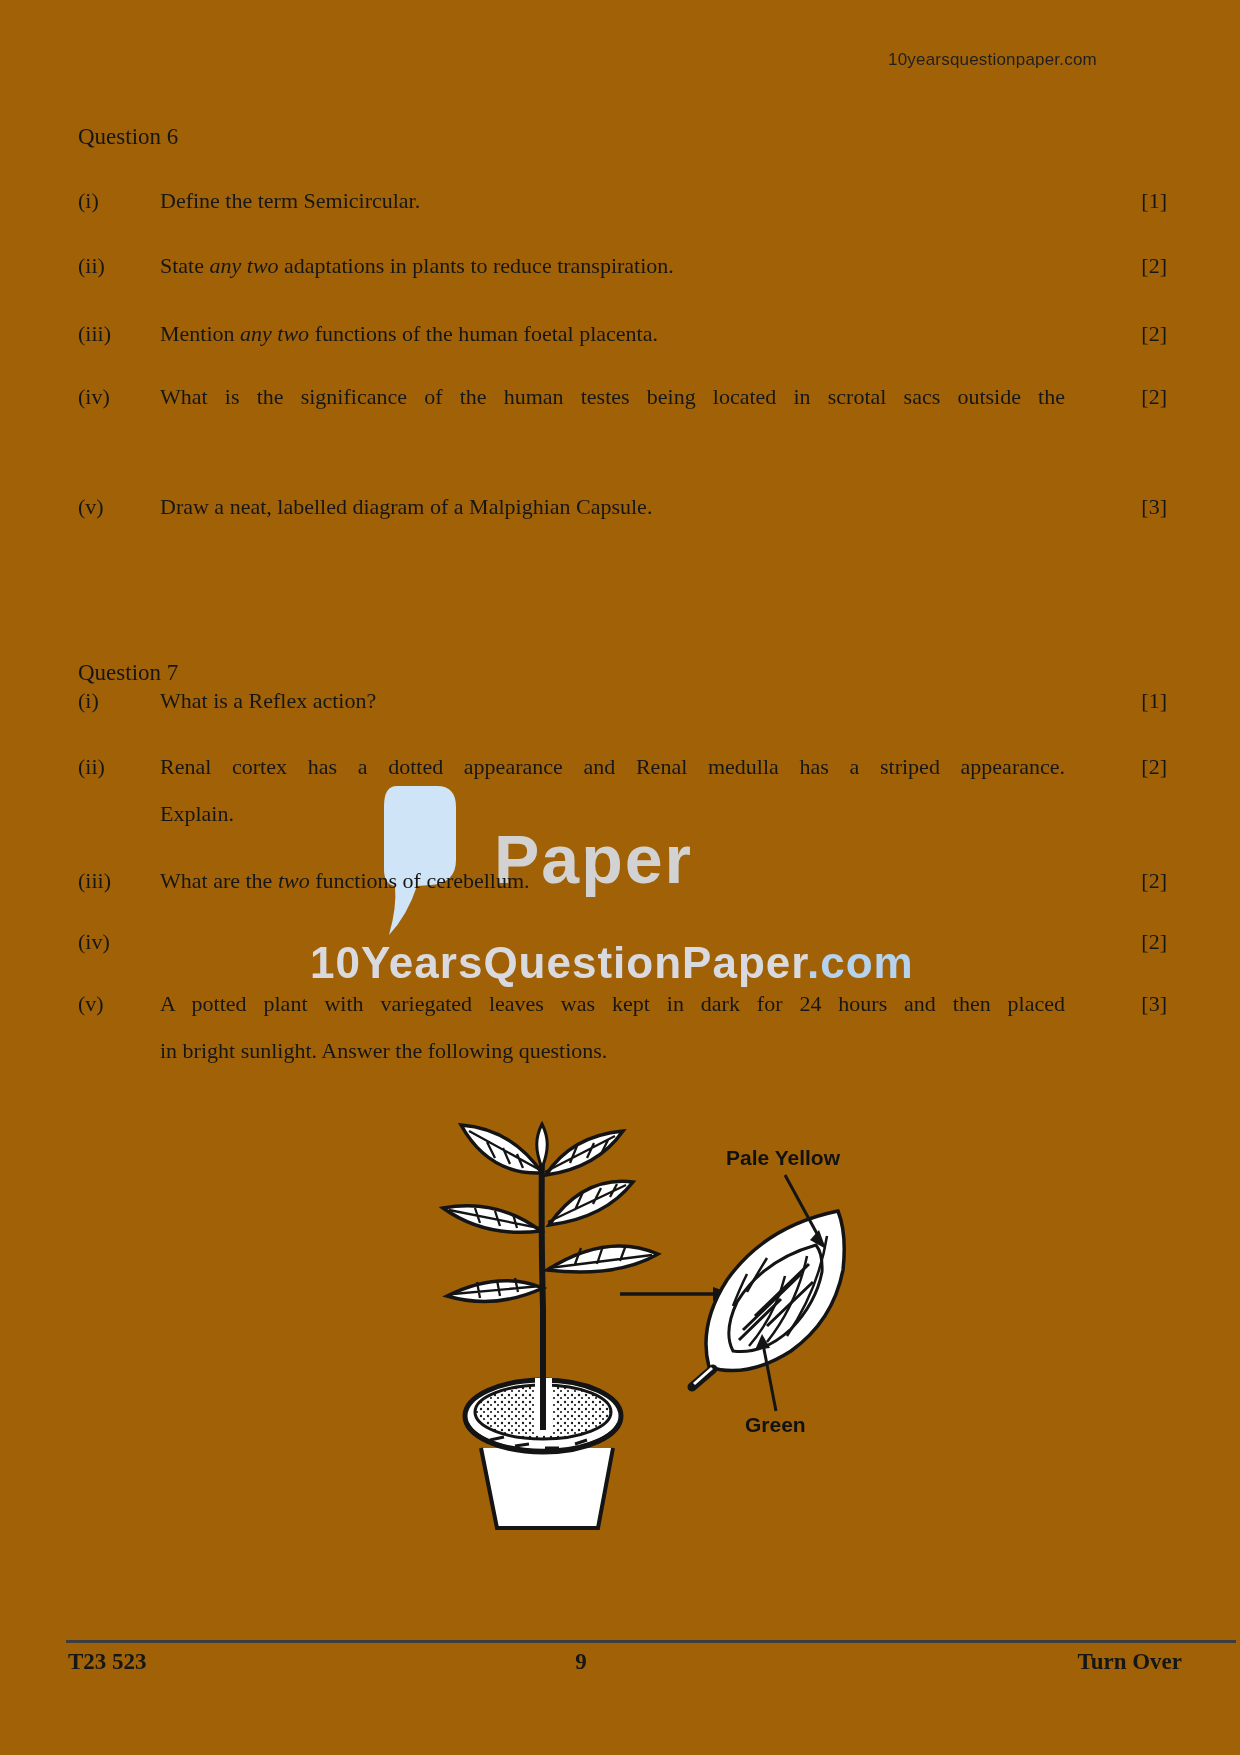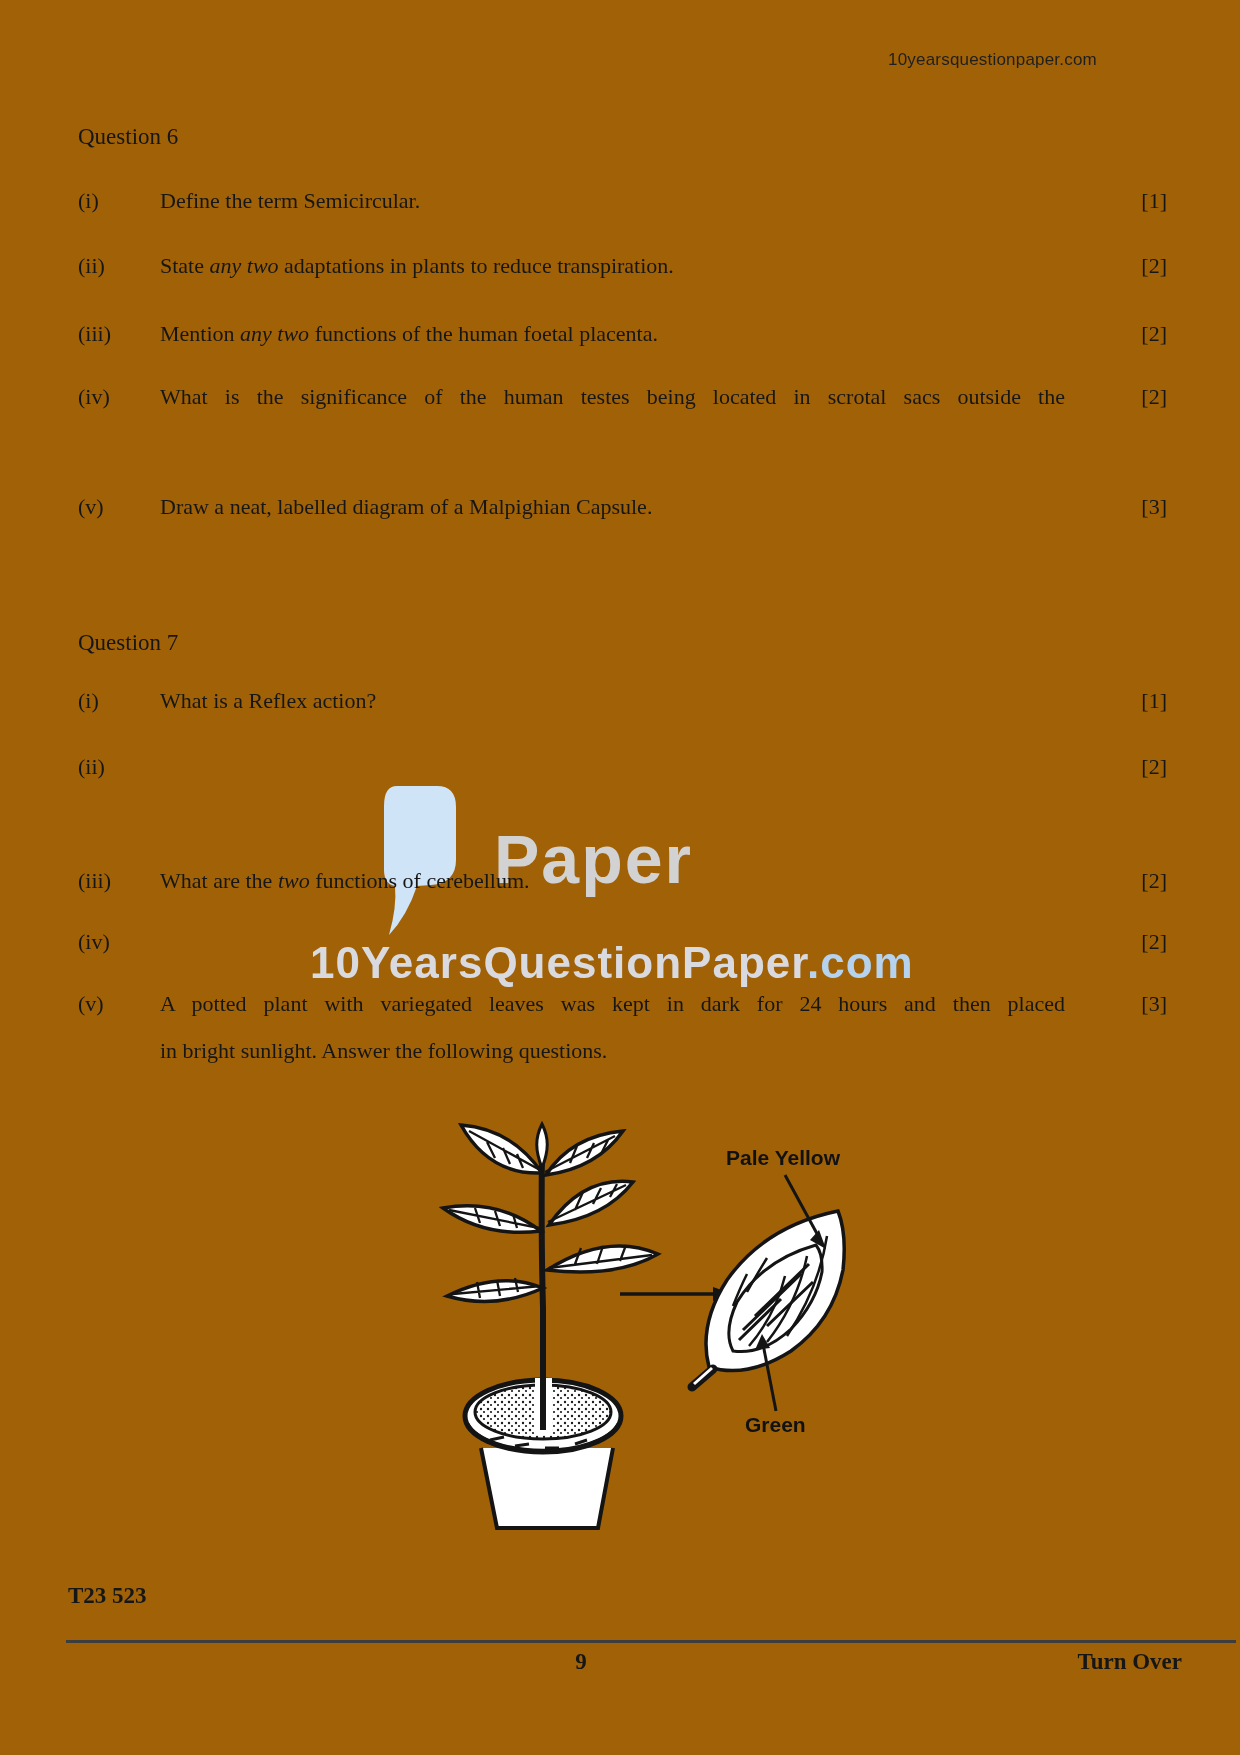--- a/index.html
+++ b/index.html
@@ -21,21 +21,21 @@
   .qtext{flex:0 0 905px;width:905px;}
   .line{display:block;line-height:26px;margin-bottom:21px;}
   .line:empty{display:none;margin:0;}
   .just{text-align:justify;text-align-last:justify;}
   .qmarks{margin-left:auto;line-height:26px;}
   
   .diagram{position:absolute;left:395px;top:1078px;}
   .dlabel{font-family:"Liberation Sans",sans-serif;font-weight:bold;font-size:21px;fill:#111;}
   
   .footer-line{position:absolute;left:66px;top:1640px;width:1170px;height:3px;background:#3d3d3d;}
-  .footer-left{position:absolute;left:68px;top:1583px;font-size:23px;font-weight:bold;}
+  .footer-left{position:absolute;left:68px;top:1649px;font-size:23px;font-weight:bold;}
   .footer-page{position:absolute;left:581px;top:1649px;transform:translateX(-50%);font-size:23px;font-weight:bold;}
   .footer-right{position:absolute;right:58px;top:1649px;font-size:23px;font-weight:bold;}
 </style>
 </head>
 <body>
 
 <div class="page">
 
   <div class="site-header">10yearsquestionpaper.com</div>
 
@@ -86,33 +86,37 @@
 
   <div class="qrow" style="top:494px">
     <span class="qnum">(v)</span>
     <span class="qtext">
       <span class="line line1"><span>Draw a neat, labelled diagram of a Malpighian Capsule.</span></span>
 
     </span>
     <span class="qmarks">[3]</span>
   </div>
 
-  <h2 class="qhead" style="top:630px">Question 7</h2>
+  <h2 class="qhead" style="top:660px">Question 7</h2>
 
   <div class="qrow" style="top:688px">
     <span class="qnum">(i)</span>
     <span class="qtext">
       <span class="line line1"><span>What is a Reflex action?</span></span>
 
     </span>
     <span class="qmarks">[1]</span>
   </div>
 
   <div class="qrow" style="top:754px">
     <span class="qnum">(ii)</span>
+    <span class="qtext">
+      <span class="line line1 just"><span>Renal cortex has a dotted appearance and Renal medulla has a striped appearance.</span></span>
+      <span class="line line2"><span>Explain.</span></span>
+    </span>
     <span class="qmarks">[2]</span>
   </div>
 
   <div class="qrow" style="top:868px">
     <span class="qnum">(iii)</span>
     <span class="qtext">
       <span class="line line1"><span>What are the </span><i>two</i><span> functions of cerebellum.</span></span>
 
     </span>
     <span class="qmarks">[2]</span>

